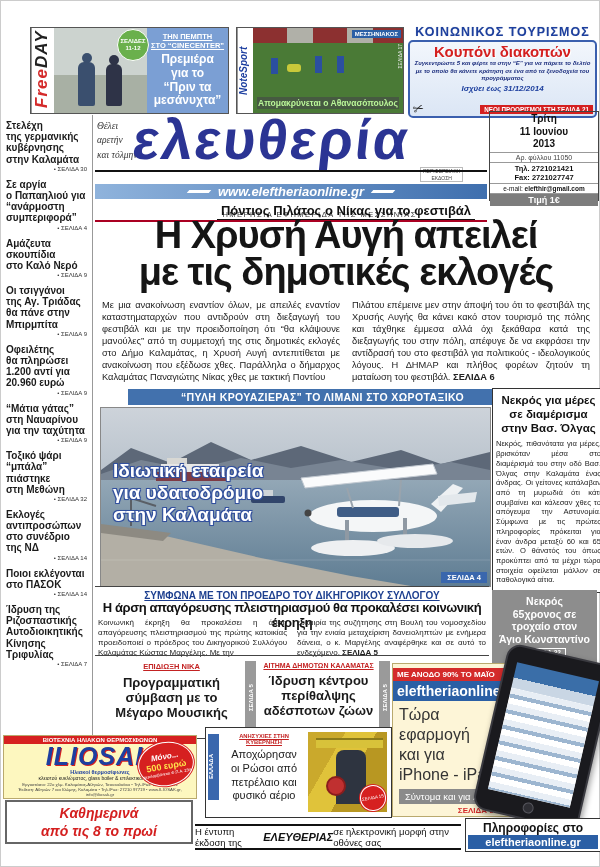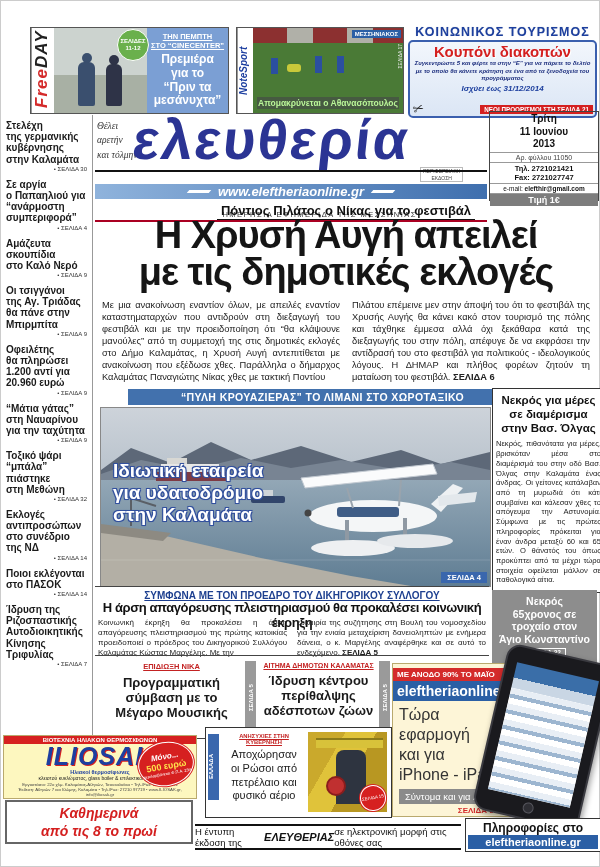--- a/index.html
+++ b/index.html
@@ -362,21 +362,21 @@
       <div class="abs redcircle" style="right:1px;bottom:1px;width:24px;height:24px;font-size:4.5px;line-height:1.1;text-align:center;">ΣΕΛΙΔΑ 15</div>
     </div>
   </div>
 
   <div class="abs schedule pre" style="left:5px;top:800px;width:184px;height:38px;font-size:14px;line-height:1.3;padding-top:2px;">Καθημερινά
 από τις 8 το πρωί</div>
 
   <div class="abs strip" style="left:195px;top:824px;width:266px;height:22px;">
     <span>Η έντυπη έκδοση της </span>
       <b style="font-style:italic;font-size:11px;">ΕΛΕΥΘΕΡΙΑΣ</b>
-      <span> σε ηλεκτρονική μορφή στις οθόνες σας</span>
+      <span> σε ηλεκτρονική μορφή στην οθόνες σας</span>
   </div>
 
   <div class="abs infoblock" style="left:465px;top:818px;width:130px;">
     <div style="font-size:12px;font-weight:bold;">Πληροφορίες στο</div>
     <div class="bluebar" style="font-size:11px;padding:1px 0;">eleftheriaonline.gr</div>
   </div>
 
 </div>
 
 </body></html>

